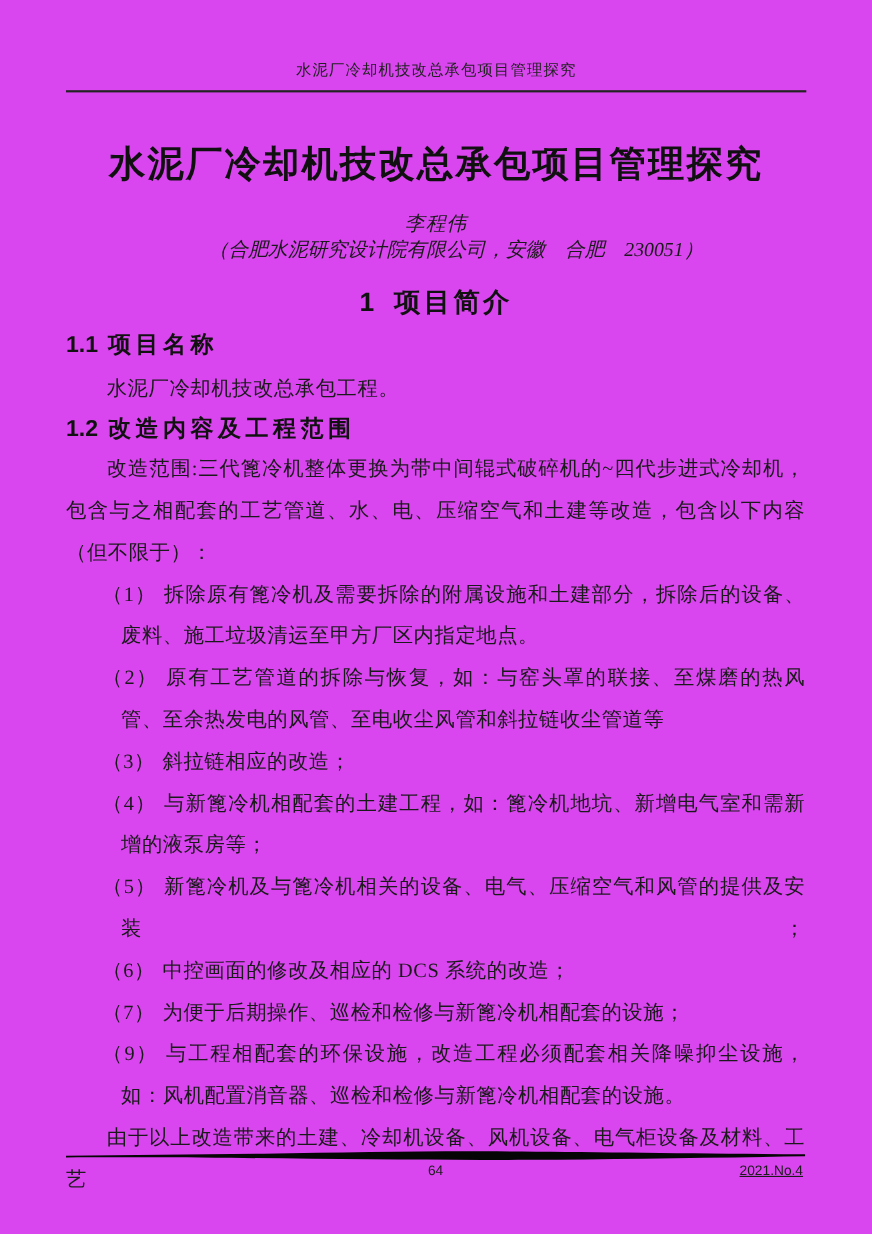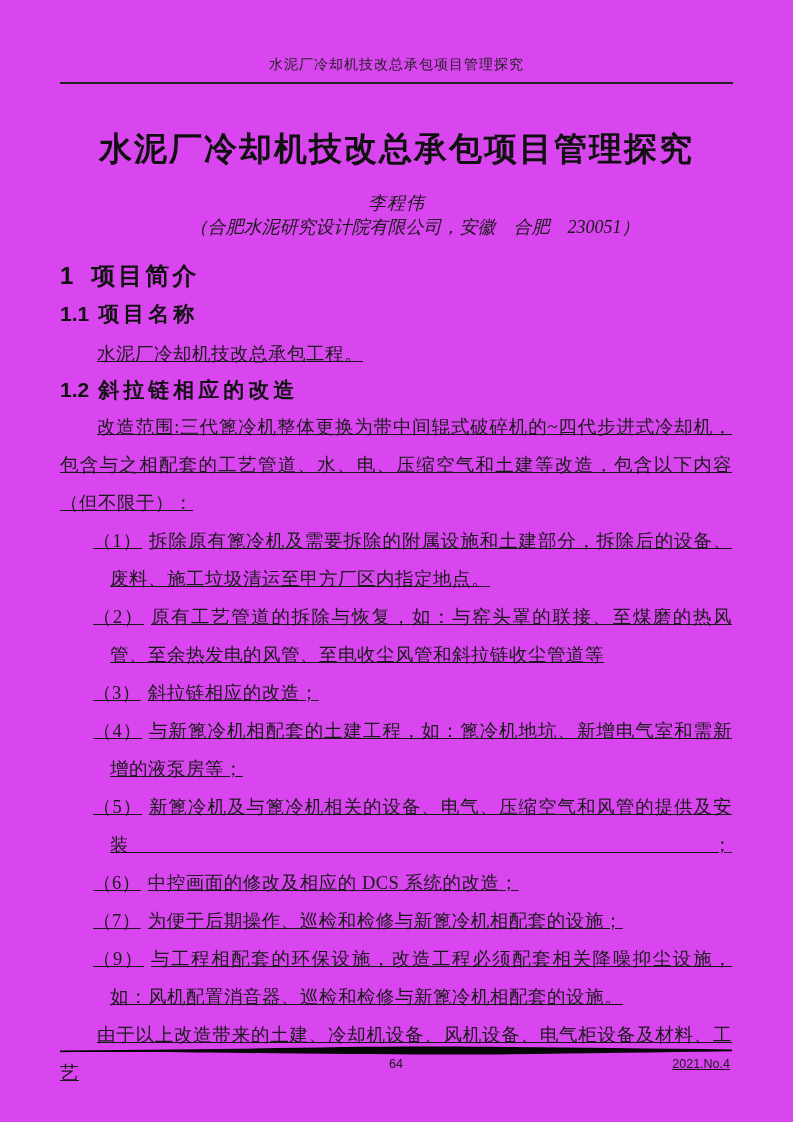--- a/index.html
+++ b/index.html
@@ -58,20 +58,21 @@
 
   
   .h1 {
     margin: 21px 60px 0 60px;
     font-family: "Liberation Sans", "DejaVu Sans", sans-serif;
     font-weight: 700;
     font-size: 24px;
     line-height: 30px;
     letter-spacing: 3px;
     color: #111;
+    text-align: center;
   }
   .h1 .num { letter-spacing: 0; margin-right: 18px; }
   .h2 {
     margin: 10px 60px 0 60px;
     font-family: "Liberation Sans", "DejaVu Sans", sans-serif;
     font-weight: 700;
     font-size: 21px;
     line-height: 26px;
     letter-spacing: 4px;
     color: #111;
@@ -80,21 +81,20 @@
   .h2.tight { margin-top: 4px; }
 
   
   .body-text {
     margin: 0 61px 0 60px;
     font-size: 18.5px;
     line-height: 38px;
     letter-spacing: 0.5px;
     text-align: justify;
     text-justify: inter-ideograph;
-    text-decoration: underline;
   }
   .para { text-indent: 37px; }
   .para.first { margin-top: 8px; }
   .para.scope { margin-top: 5px; }
   .justify-last { text-align-last: justify; }
 
   
   .list-item {
     padding-left: 50px;
     text-indent: -17px;
@@ -139,21 +139,21 @@
     <span class="num">1</span><span>项目简介</span>
   </div>
 
   <div class="h2">
     <span class="num">1.1</span><span>项目名称</span>
   </div>
 
   <div class="body-text para first">水泥厂冷却机技改总承包工程。</div>
 
   <div class="h2 tight">
-    <span class="num">1.2</span><span>斜拉链相应的改造</span>
+    <span class="num">1.2</span><span>改造内容及工程范围</span>
   </div>
 
   <div class="body-text para scope">改造范围:三代篦冷机整体更换为带中间辊式破碎机的~四代步进式冷却机，包含与之相配套的工艺管道、水、电、压缩空气和土建等改造，包含以下内容（但不限于）：</div>
 
   <div class="body-text">
     <div class="list-item">
       <span>（1）</span><span class="li-text">拆除原有篦冷机及需要拆除的附属设施和土建部分，拆除后的设备、废料、施工垃圾清运至甲方厂区内指定地点。</span>
     </div>
     <div class="list-item">
       <span>（2）</span><span class="li-text">原有工艺管道的拆除与恢复，如：与窑头罩的联接、至煤磨的热风管、至余热发电的风管、至电收尘风管和斜拉链收尘管道等</span>

